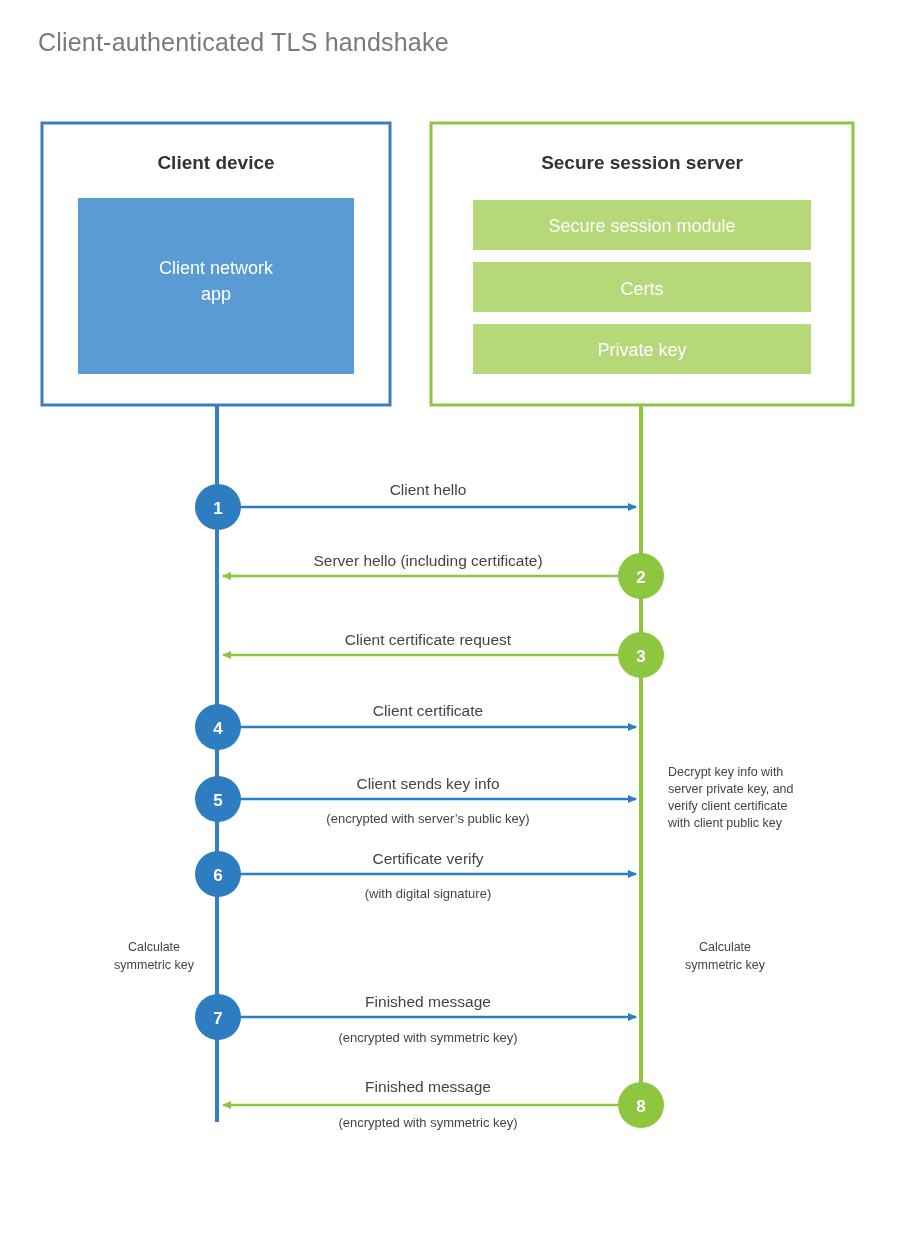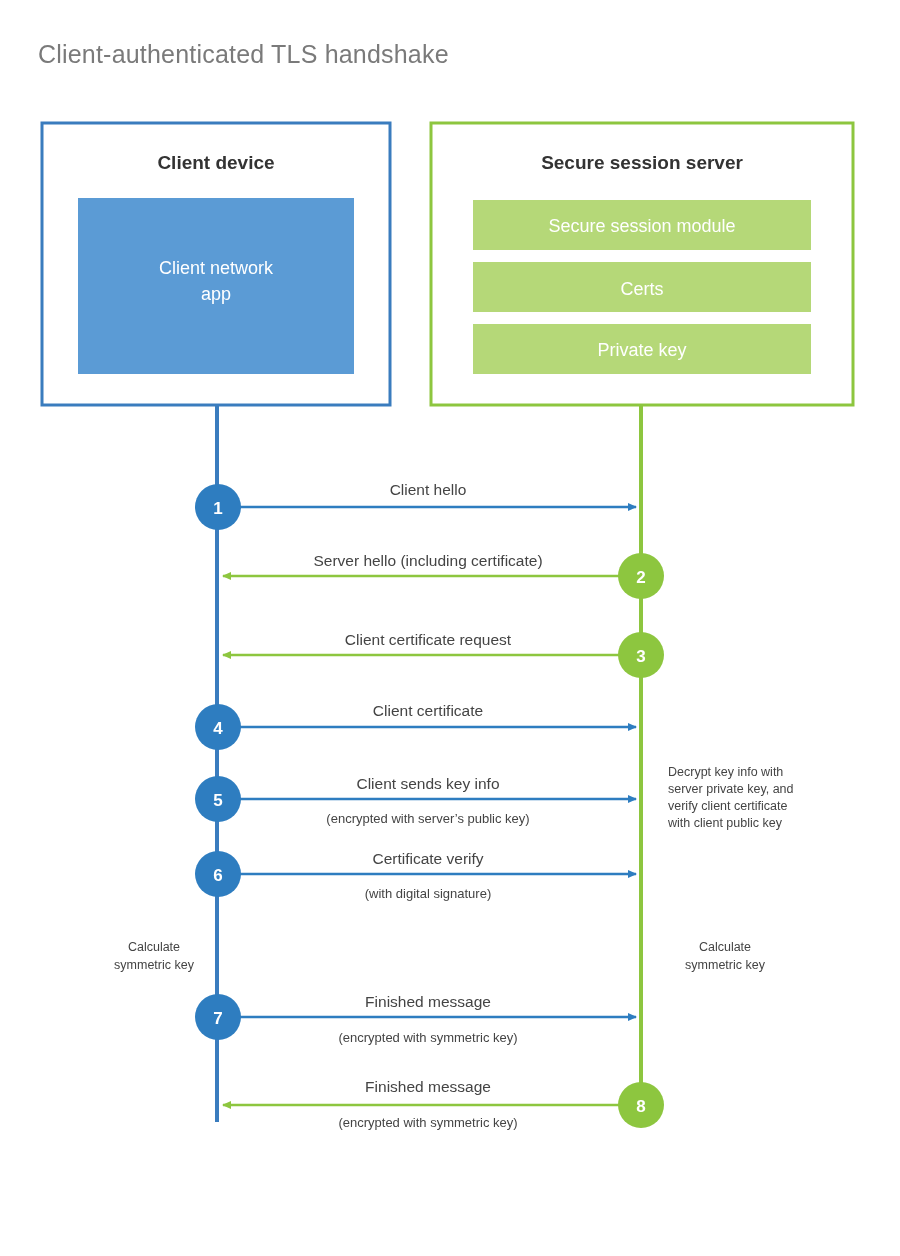--- a/index.html
+++ b/index.html
@@ -16,21 +16,21 @@
     position: relative;
   }
   #diagram-root {
     position: relative;
     width: 900px;
     height: 1256px;
   }
   .page-title {
     position: absolute;
     left: 38px;
-    top: 40px;
+    top: 28px;
     font-size: 25px;
     font-weight: 400;
     color: #7a7a7a;
     letter-spacing: 0.2px;
     white-space: nowrap;
   }
   svg.diagram-svg {
     position: absolute;
     left: 0;
     top: 0;

